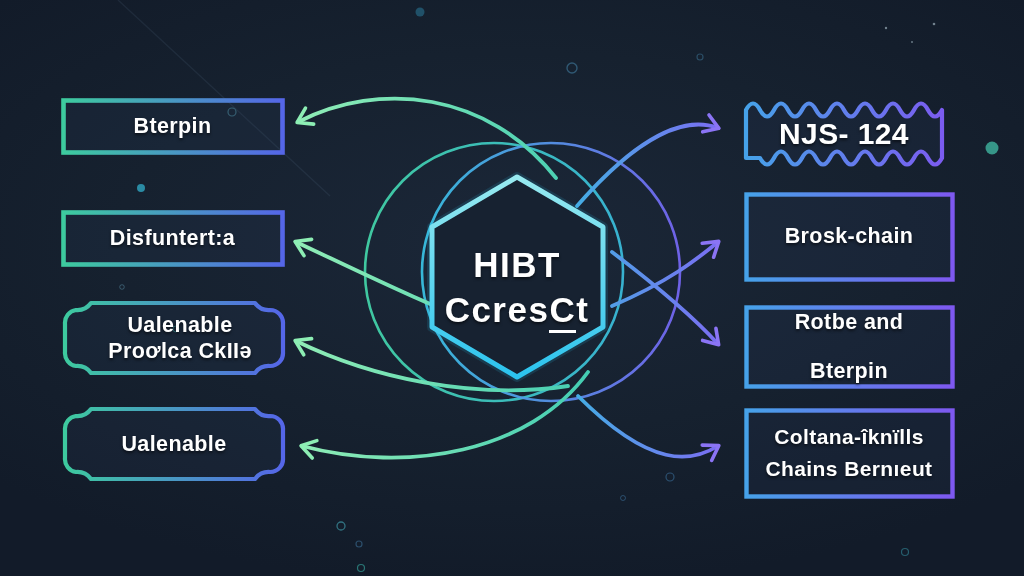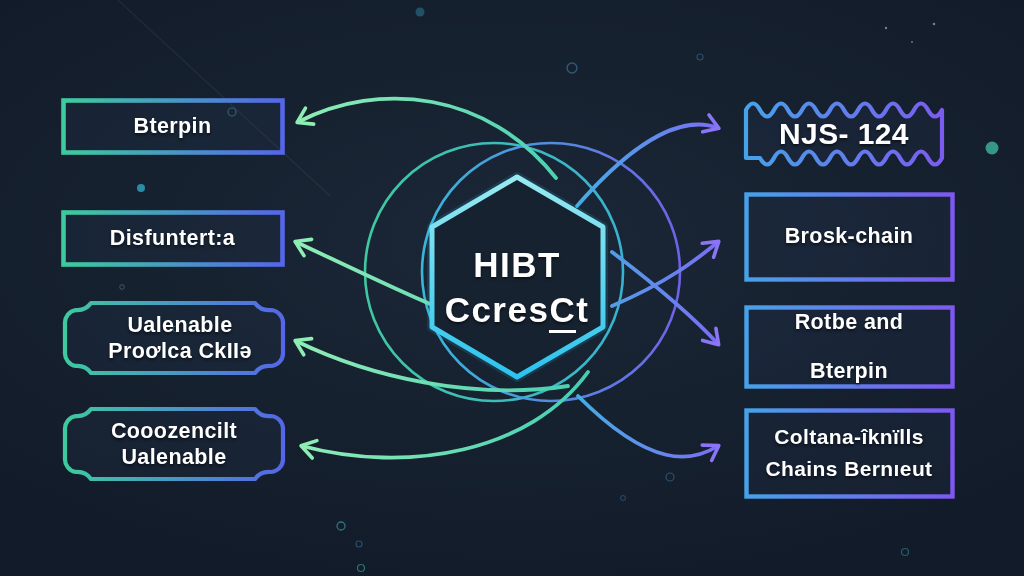--- a/index.html
+++ b/index.html
@@ -122,21 +122,20 @@
   <div class="lbl fs21" style="left:63px;top:100px;width:219px;height:52px;">
     <span>Bterpin</span>
   </div>
 
   <div class="lbl fs21" style="left:71px;top:303px;width:218px;height:70px;">
     <span>Ualenable</span>
     <span>Proơlca CkIIə</span>
   </div>
 
   <div class="lbl fs21" style="left:65px;top:409px;width:218px;height:70px;">
-    <span>Cooozencilt</span>
     <span>Ualenable</span>
   </div>
 
   <div class="lbl fs22" style="left:746px;top:106px;width:196px;height:56px;">
     <span>NJS- 124</span>
   </div>
 
   <div class="lbl fs21" style="left:746px;top:194px;width:206px;height:85px;">
     <span>Brosk-chain</span>
   </div>

